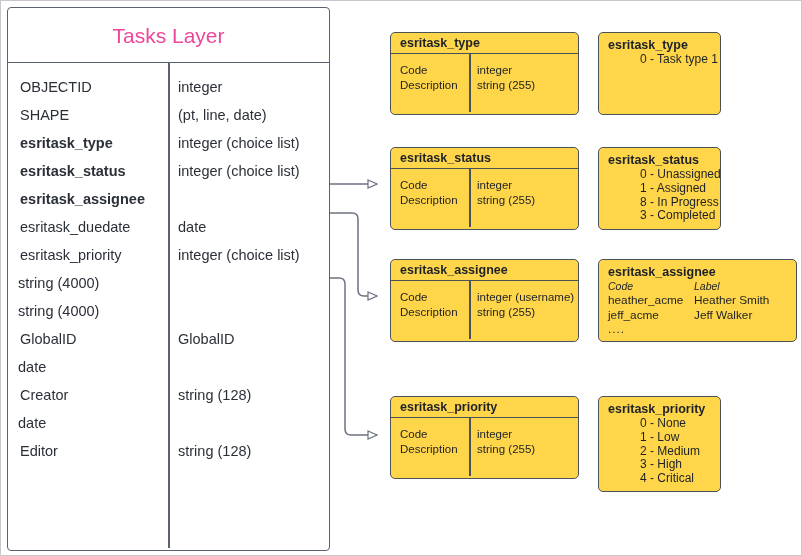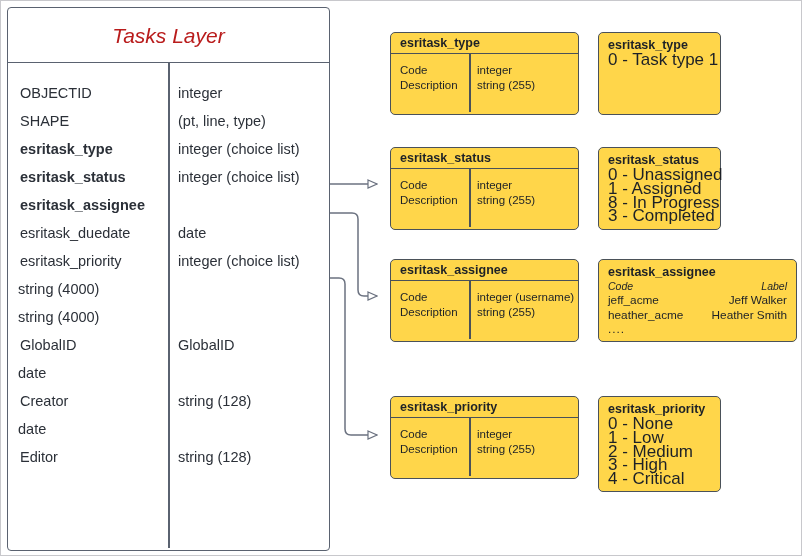--- a/index.html
+++ b/index.html
@@ -28,43 +28,42 @@
     background: #ffffff;
     border: 1.6px solid #5a6270;
     border-radius: 4px;
     z-index: 3;
   }
   #tasks-layer-title {
     height: 55px;
     line-height: 55px;
     text-align: center;
     font-size: 21px;
-    color: #b91c1c;
+    color: #ec4899;
     border-bottom: 1.6px solid #5a6270;
     white-space: nowrap;
     overflow: hidden;
-    font-style: italic;
   }
   #tasks-layer-body {
     position: relative;
     height: calc(100% - 57px);
     padding-top: 16px;
   }
   #tasks-col-divider {
     position: absolute;
     left: 160px;
     top: 0;
     bottom: 0;
     width: 1.6px;
     background: #5a6270;
   }
   .field-row {
     display: flex;
     height: 28px;
-    align-items: center;
+    align-items: flex-start;
   }
   .field-name {
     width: 160px;
     padding-left: 12px;
     font-size: 14.5px;
     color: #2b3038;
     white-space: nowrap;
     overflow: hidden;
   }
   .field-name.bold { font-weight: bold; }
@@ -137,41 +136,42 @@
     z-index: 3;
   }
   .vbox-title {
     font-size: 12.5px;
     font-weight: bold;
     color: #1d2127;
     margin-bottom: 1px;
     white-space: nowrap;
   }
   .vbox-item {
-    font-size: 17px;
+    font-size: 12px;
     line-height: 13.8px;
     color: #1d2127;
     white-space: nowrap;
+    margin-left: 32px;
   }
   .vbox-table-head {
     display: flex;
     font-size: 10.5px;
     font-style: italic;
     line-height: 13px;
     color: #1d2127;
   }
   .vbox-table-row {
     display: flex;
     font-size: 11.8px;
     line-height: 14.5px;
     color: #1d2127;
     white-space: nowrap;
   }
   .vcol-a { width: 86px; }
-  .vcol-b { flex: 1; text-align: right; }
+  .vcol-b { flex: 1; }
   .vbox-ellipsis {
     font-size: 11.8px;
     line-height: 15px;
     color: #1d2127;
     letter-spacing: 1px;
   }
 
   
   #connectors {
     position: absolute;
@@ -204,21 +204,21 @@
     <div id="tasks-layer-title">Tasks Layer</div>
     <div id="tasks-layer-body">
       <div id="tasks-col-divider"></div>
 
       <div class="field-row">
         <span class="field-name">OBJECTID</span>
         <span class="field-type">integer</span>
       </div>
       <div class="field-row">
         <span class="field-name">SHAPE</span>
-        <span class="field-type">(pt, line, type)</span>
+        <span class="field-type">(pt, line, date)</span>
       </div>
       <div class="field-row">
         <span class="field-name bold">esritask_type</span>
         <span class="field-type">integer (choice list)</span>
       </div>
       <div class="field-row">
         <span class="field-name bold">esritask_status</span>
         <span class="field-type">integer (choice list)</span>
       </div>
       <div class="field-row">
@@ -332,26 +332,26 @@
     <div class="vbox-item">3 - Completed</div>
   </div>
 
   <div class="vbox" style="left:597px; top:258px; width:199px; height:83px;">
     <div class="vbox-title">esritask_assignee</div>
     <div class="vbox-table-head">
       <span class="vcol-a">Code</span>
       <span class="vcol-b">Label</span>
     </div>
     <div class="vbox-table-row">
+      <span class="vcol-a">heather_acme</span>
+      <span class="vcol-b">Heather Smith</span>
+    </div>
+    <div class="vbox-table-row">
       <span class="vcol-a">jeff_acme</span>
       <span class="vcol-b">Jeff Walker</span>
-    </div>
-    <div class="vbox-table-row">
-      <span class="vcol-a">heather_acme</span>
-      <span class="vcol-b">Heather Smith</span>
     </div>
     <div class="vbox-ellipsis">....</div>
   </div>
 
   <div class="vbox" style="left:597px; top:395px; width:123px; height:96px;">
     <div class="vbox-title">esritask_priority</div>
     <div class="vbox-item">0 - None</div>
     <div class="vbox-item">1 - Low</div>
     <div class="vbox-item">2 - Medium</div>
     <div class="vbox-item">3 - High</div>

